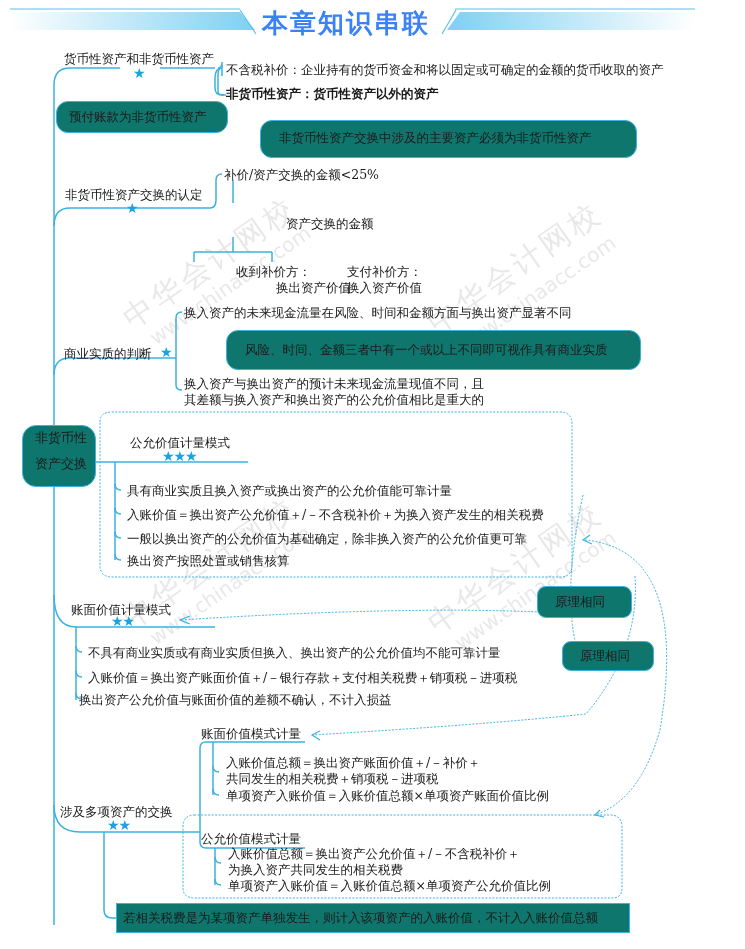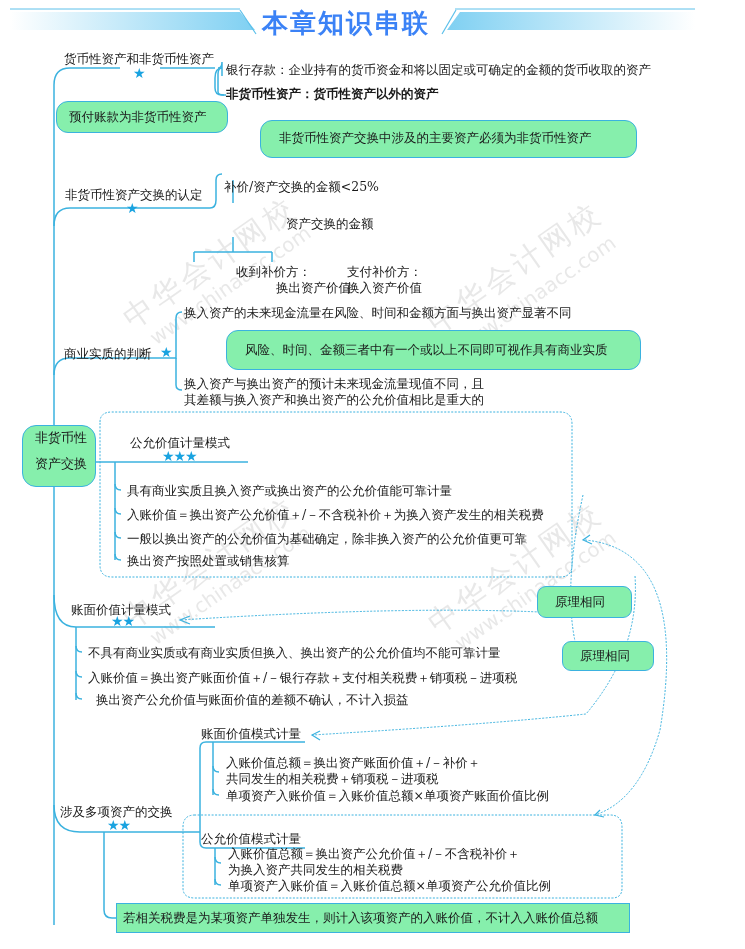--- a/index.html
+++ b/index.html
@@ -1,21 +1,21 @@
 <!DOCTYPE html>
 <html><head>
 <meta charset="utf-8">
 <style>
   html, body { margin:0; padding:0; background:#ffffff; }
   body { width:745px; height:949px; position:relative; overflow:hidden;
          font-family:"DejaVu Serif","Liberation Serif",serif; color:#1a1a1a; }
   .abs { position:absolute; white-space:nowrap; }
   .t { font-size:12.5px; line-height:16px; }
   .star { color:#1aa3e0; font-size:14px; letter-spacing:-1px; font-family:"DejaVu Sans",sans-serif; }
-  .box { position:absolute; border:1.5px solid #3bb2df; border-radius:12px; background:#86efac; }
+  .box { position:absolute; border:1.5px solid #3bb2df; border-radius:12px; background:#0f766e; }
   .title-band { position:absolute; left:0; top:0; width:745px; height:40px; }
   .title-text { position:absolute; left:262px; top:6px; font-family:"DejaVu Sans","Liberation Sans",sans-serif;
                 font-weight:bold; font-size:26px; color:#3b82f6; letter-spacing:2px; }
   .wm { position:absolute; color:rgba(150,150,150,0.22); font-family:"DejaVu Sans",sans-serif;
         transform:rotate(-35deg); transform-origin:left top; pointer-events:none; white-space:nowrap; }
   .wm-cn { font-size:30px; letter-spacing:4px; }
   .wm-en { font-size:20px; }
   svg.lines { position:absolute; left:0; top:0; }
 </style>
 </head>
@@ -112,32 +112,32 @@
   </g>
 </svg>
 
 <div class="box" style="left:22px;top:425px;width:72px;height:60px;border-radius:14px;">
   <div class="abs t" style="left:12px;top:4px;font-size:13px;text-align:center;">非货币性</div>
   <div class="abs t" style="left:12px;top:30px;font-size:13px;">资产交换</div>
 </div>
 
 <div class="abs t" style="left:64px;top:51px;">货币性资产和非货币性资产</div>
 <div class="abs star" style="left:133px;top:65px;">★</div>
-<div class="abs t" style="left:226px;top:62px;">银行存款：企业持有的货币资金和将以固定或可确定的金额的货币收取的资产</div>
+<div class="abs t" style="left:226px;top:62px;">不含税补价：企业持有的货币资金和将以固定或可确定的金额的货币收取的资产</div>
 <div class="abs t" style="left:226px;top:86px;font-weight:bold;">非货币性资产：货币性资产以外的资产</div>
 <div class="box" style="left:56px;top:101px;width:170px;height:30px;">
   <div class="abs t" style="left:12px;top:7px;">预付账款为非货币性资产</div>
 </div>
 
 <div class="box" style="left:260px;top:120px;width:375px;height:36px;">
   <div class="abs t" style="left:18px;top:9px;">非货币性资产交换中涉及的主要资产必须为非货币性资产</div>
 </div>
 <div class="abs t" style="left:65px;top:187px;">非货币性资产交换的认定</div>
 <div class="abs star" style="left:126px;top:200px;">★</div>
-<div class="abs t" style="left:224px;top:167px;margin-top:12px;">补价/资产交换的金额&lt;25%</div>
+<div class="abs t" style="left:224px;top:167px;">补价/资产交换的金额&lt;25%</div>
 <div class="abs t" style="left:286px;top:216px;">资产交换的金额</div>
 <div class="abs t" style="left:236px;top:264px;">收到补价方：</div>
 <div class="abs t" style="left:236px;top:280px;margin-left:40px;">换出资产价值</div>
 <div class="abs t" style="left:347px;top:264px;">支付补价方：</div>
 <div class="abs t" style="left:347px;top:280px;">换入资产价值</div>
 
 <div class="abs t" style="left:184px;top:305px;">换入资产的未来现金流量在风险、时间和金额方面与换出资产显著不同</div>
 <div class="box" style="left:226px;top:330px;width:413px;height:38px;">
   <div class="abs t" style="left:18px;top:11px;">风险、时间、金额三者中有一个或以上不同即可视作具有商业实质</div>
 </div>
@@ -150,21 +150,21 @@
 <div class="abs star" style="left:162px;top:448px;">★★★</div>
 <div class="abs t" style="left:127px;top:483px;">具有商业实质且换入资产或换出资产的公允价值能可靠计量</div>
 <div class="abs t" style="left:127px;top:507px;">入账价值＝换出资产公允价值＋/－不含税补价＋为换入资产发生的相关税费</div>
 <div class="abs t" style="left:127px;top:531px;">一般以换出资产的公允价值为基础确定，除非换入资产的公允价值更可靠</div>
 <div class="abs t" style="left:127px;top:553px;">换出资产按照处置或销售核算</div>
 
 <div class="abs t" style="left:71px;top:602px;">账面价值计量模式</div>
 <div class="abs star" style="left:111px;top:613px;">★★</div>
 <div class="abs t" style="left:88px;top:645px;">不具有商业实质或有商业实质但换入、换出资产的公允价值均不能可靠计量</div>
 <div class="abs t" style="left:88px;top:670px;">入账价值＝换出资产账面价值＋/－银行存款＋支付相关税费＋销项税－进项税</div>
-<div class="abs t" style="left:96px;top:692px;">换出资产公允价值与账面价值的差额不确认，不计入损益</div>
+<div class="abs t" style="left:79px;top:692px;">换出资产公允价值与账面价值的差额不确认，不计入损益</div>
 <div class="box" style="left:537px;top:586px;width:93px;height:30px;border-radius:9px;">
   <div class="abs t" style="left:17px;top:7px;">原理相同</div>
 </div>
 <div class="box" style="left:562px;top:641px;width:90px;height:28px;border-radius:9px;">
   <div class="abs t" style="left:17px;top:6px;">原理相同</div>
 </div>
 
 <div class="abs t" style="left:201px;top:726px;">账面价值模式计量</div>
 <div class="abs t" style="left:226px;top:755px;">入账价值总额＝换出资产账面价值＋/－补价＋</div>
 <div class="abs t" style="left:226px;top:771px;">共同发生的相关税费＋销项税－进项税</div>

